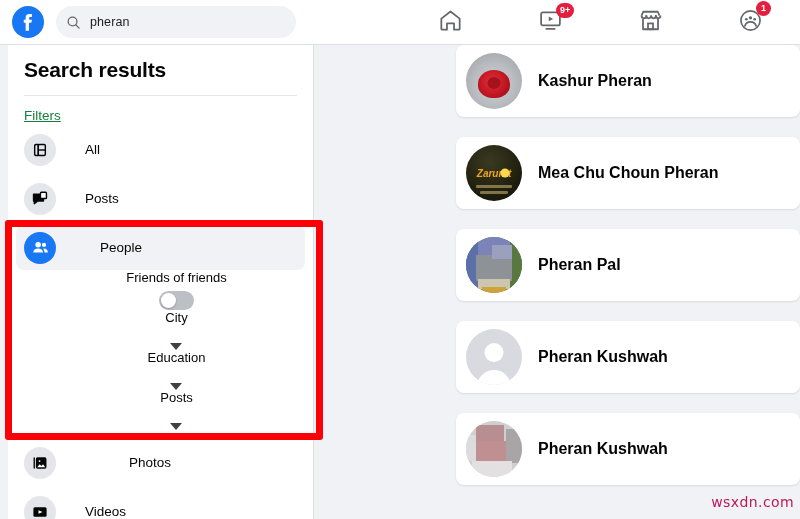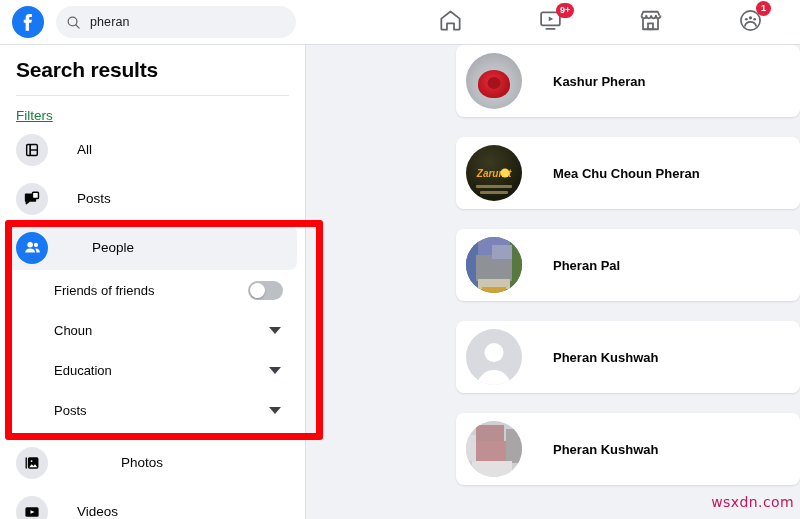--- a/index.html
+++ b/index.html
@@ -64,21 +64,21 @@
     height: 15px; min-width: 15px;
     display: flex; align-items: center; justify-content: center;
     padding: 0 4px;
     line-height: 1;
   }
   .badge-watch { top: 3px; left: 56px; }
   .badge-groups { top: 1px; left: 56px; }
 
   
   .sidebar {
-    position: absolute; top: 45px; left: 0;
+    position: absolute; top: 45px; left: 8px;
     width: 306px; height: 474px;
     background: #ffffff;
     border-right: 1px solid #dcdfe3;
     overflow: hidden;
   }
   .page-title {
     font-size: 21px; font-weight: bold;
     color: #050505;
     padding: 13px 16px 0 16px;
     letter-spacing: -.2px;
@@ -111,20 +111,21 @@
     margin-left: 29px;
     font-size: 13.5px; color: #050505;
   }
 
   .suboption {
     display: flex; align-items: center;
     height: 40px;
     margin: 0 8px 0 8px;
     padding: 0 14px 0 46px;
     justify-content: space-between;
+    flex-direction: column;
   }
   .sub-label { font-size: 13px; color: #050505; }
 
   .toggle {
     width: 35px; height: 19px;
     border-radius: 10px;
     background: #bcc0c4;
     position: relative;
     flex: 0 0 auto;
   }
@@ -171,22 +172,22 @@
   }
   .avatar {
     width: 56px; height: 56px;
     border-radius: 50%;
     flex: 0 0 auto;
     overflow: hidden;
     position: relative;
     background: #d8dadf;
   }
   .result-name {
-    margin-left: 31px;
-    font-size: 13px; font-weight: bold;
+    margin-left: 16px;
+    font-size: 16px; font-weight: bold;
     color: #050505;
     text-align: right;
   }
 
   
   .av-rose { background: radial-gradient(circle at 50% 56%, #d0d3d6 0%, #b9bcc0 48%, #9aa0a5 100%); }
   .av-rose .rose {
     position: absolute; left: 50%; top: 55%;
     transform: translate(-50%,-50%);
     width: 32px; height: 28px;
@@ -360,21 +361,21 @@
     </div>
 
     <div class="suboption">
       <span class="sub-label">Friends of friends</span>
       <span class="toggle">
         <span class="knob"></span>
       </span>
     </div>
 
     <div class="suboption">
-      <span class="sub-label">Choun</span>
+      <span class="sub-label">City</span>
       <span class="caret"></span>
     </div>
 
     <div class="suboption">
       <span class="sub-label">Education</span>
       <span class="caret"></span>
     </div>
 
     <div class="suboption">
       <span class="sub-label">Posts</span>

